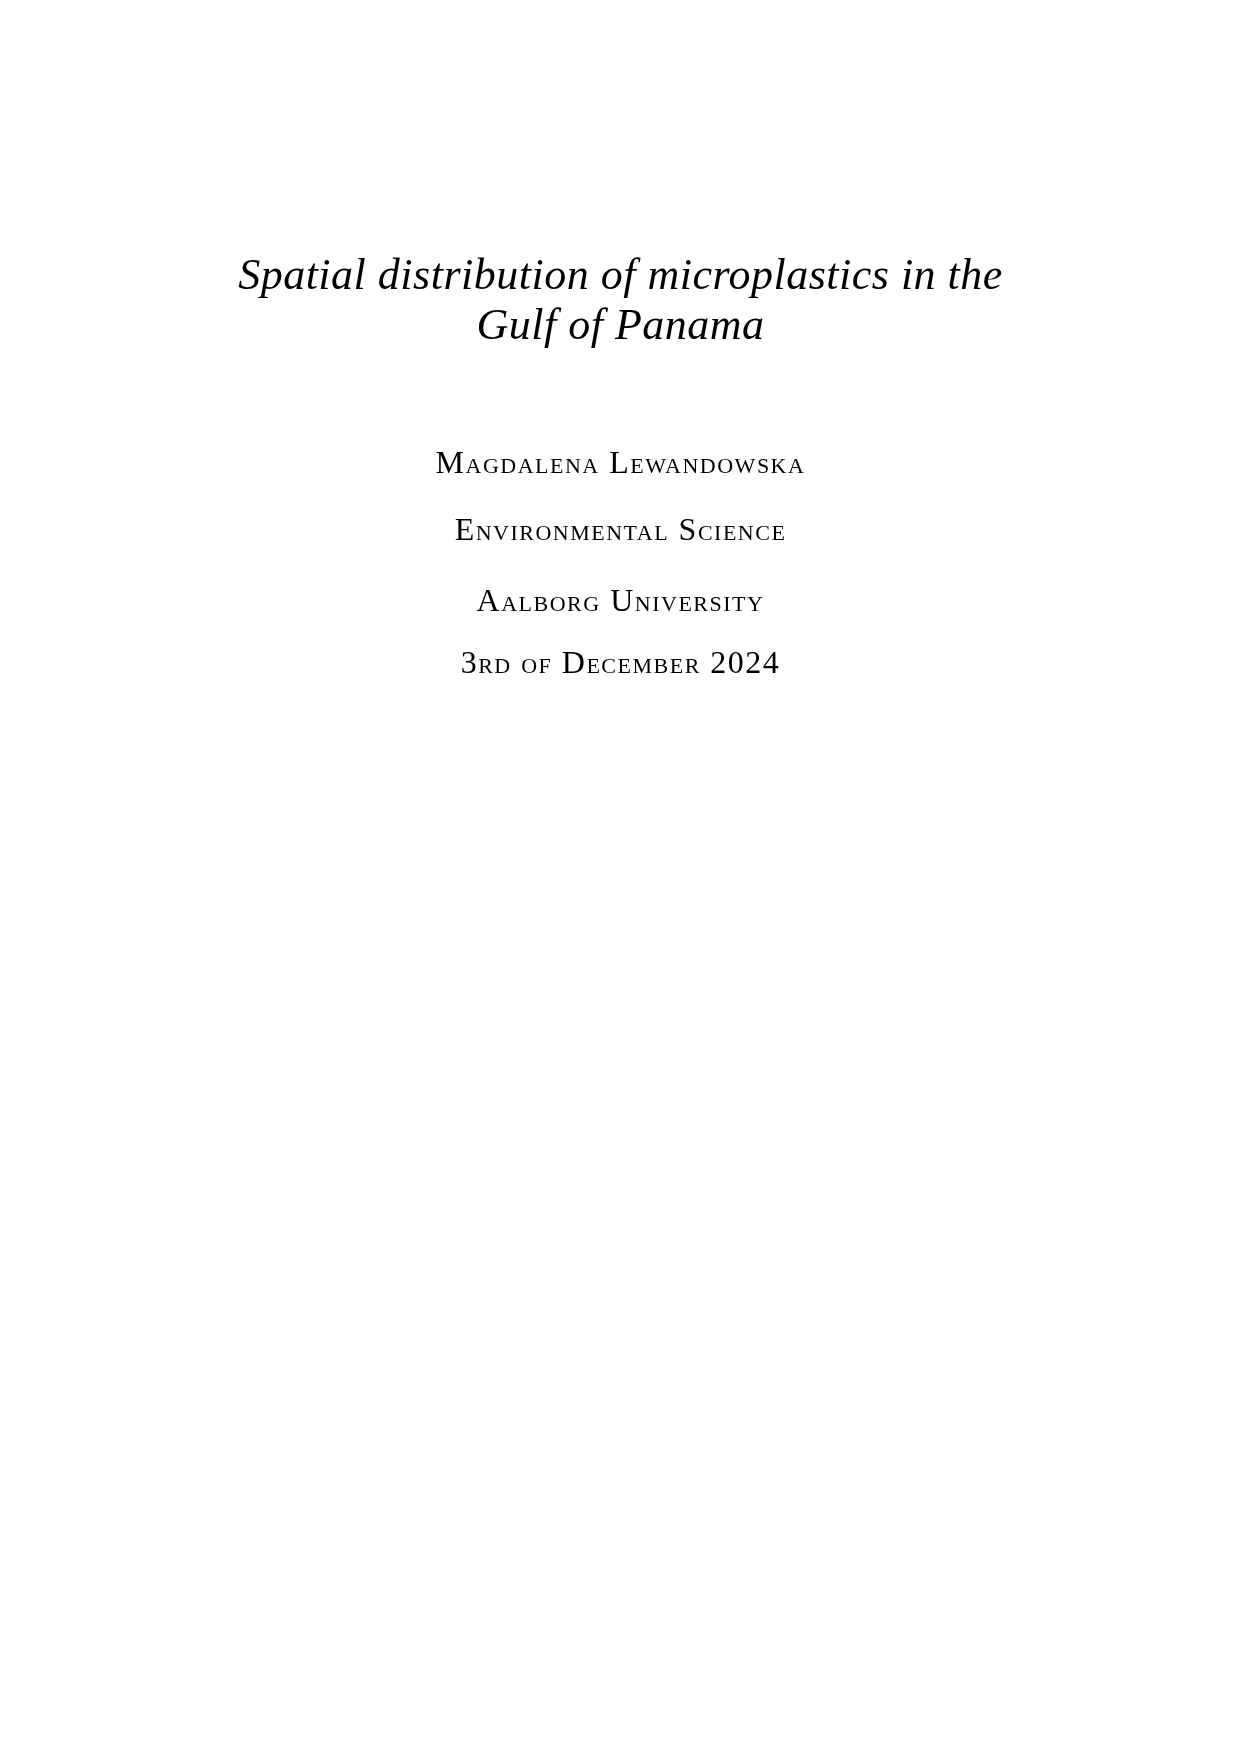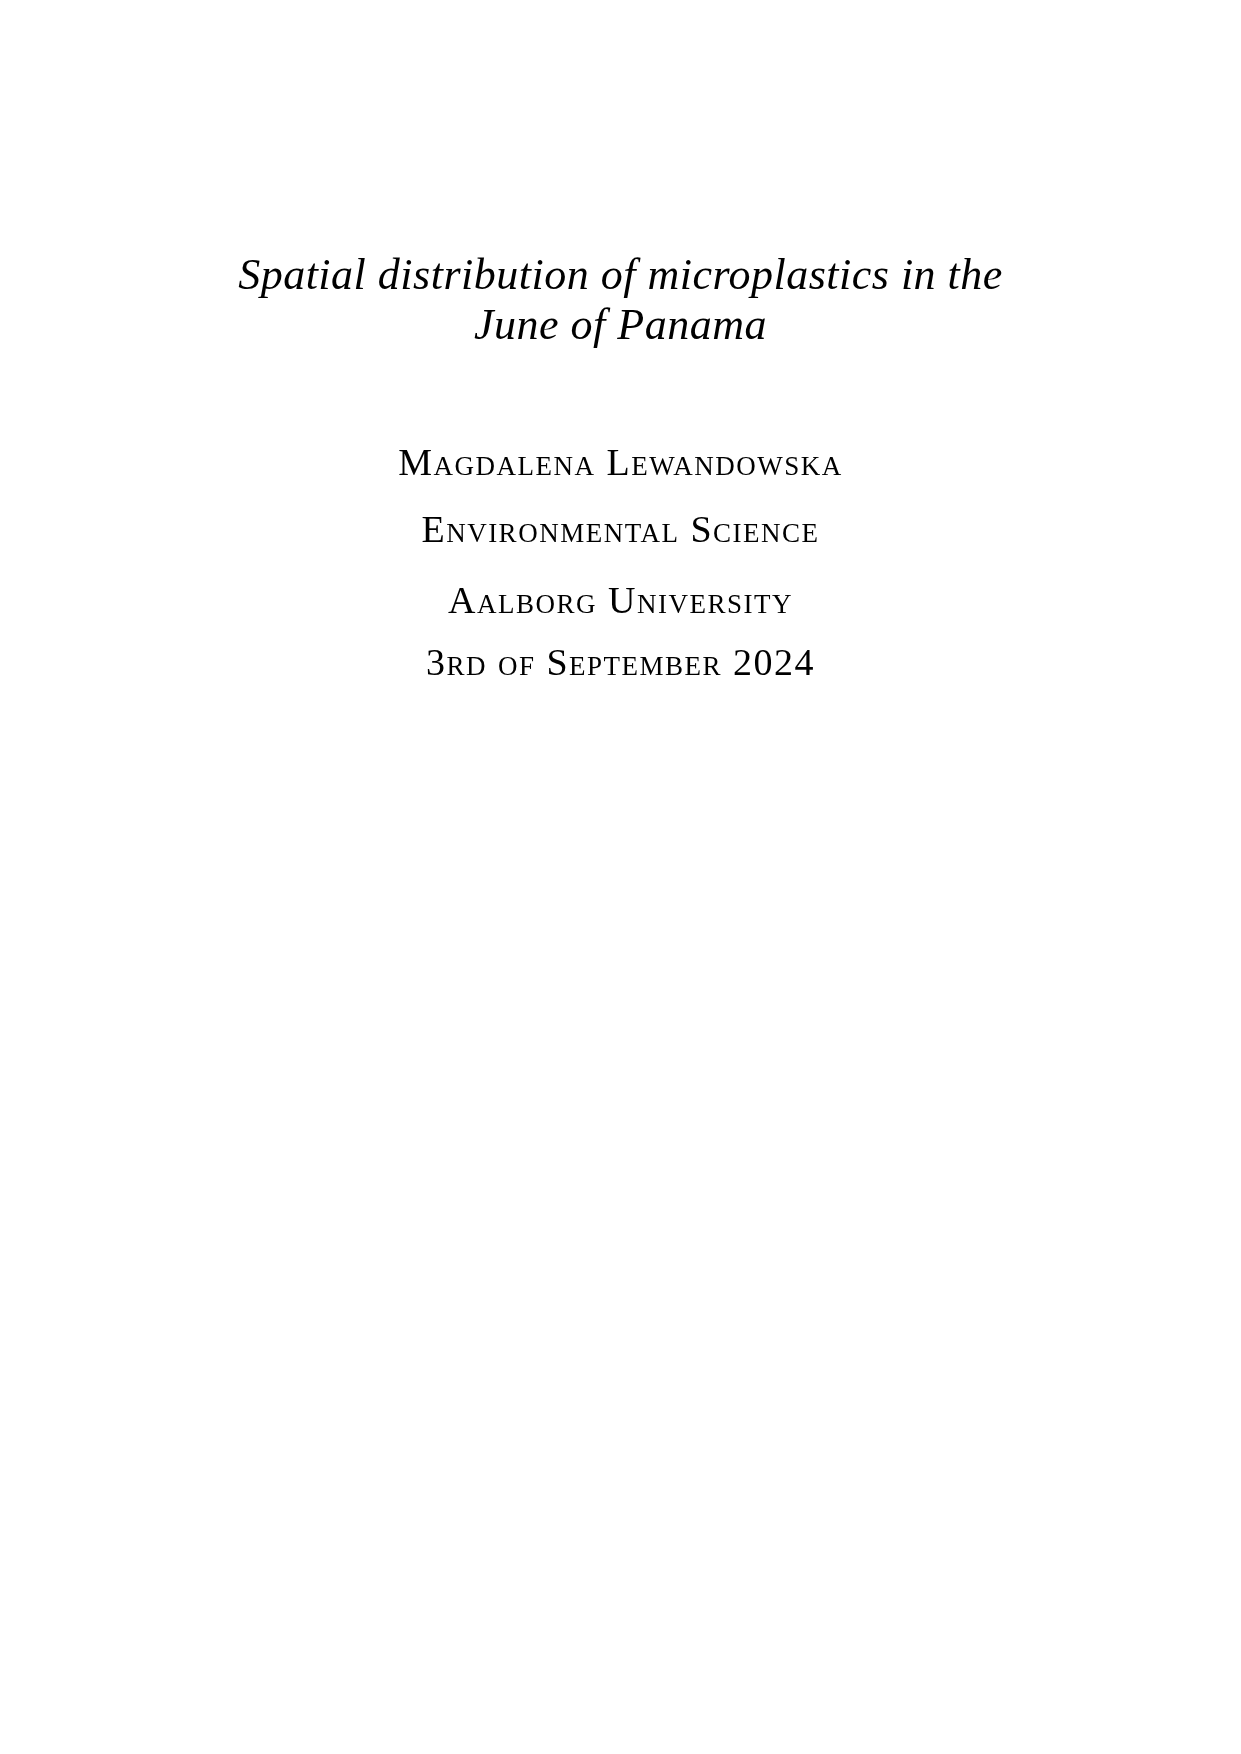--- a/index.html
+++ b/index.html
@@ -32,39 +32,39 @@
     font-weight: 400;
     font-size: 44px;
     line-height: 44px;
     letter-spacing: 0.5px;
   }
   .title-line-1 { top: 253px; }
   .title-line-2 { top: 303px; }
   .smallcaps-line {
     font-variant: small-caps;
     font-weight: 400;
-    font-size: 38px;
+    font-size: 32px;
     line-height: 34px;
     letter-spacing: 1.5px;
   }
   .author-line  { top: 445px; }
   .program-line { top: 512px; }
   .university-line { top: 583px; }
   .date-line    { top: 645px; }
 </style>
 </head>
 <body>
 
 <div class="page">
 
   <div class="line title-line title-line-1">Spatial distribution of microplastics in the</div>
 
-  <div class="line title-line title-line-2">June of Panama</div>
+  <div class="line title-line title-line-2">Gulf of Panama</div>
 
   <div class="line smallcaps-line author-line">Magdalena Lewandowska</div>
 
   <div class="line smallcaps-line university-line">Aalborg University</div>
 
   <div class="line smallcaps-line program-line">Environmental Science</div>
 
-  <div class="line smallcaps-line date-line">3rd of September 2024</div>
+  <div class="line smallcaps-line date-line">3rd of December 2024</div>
 
 </div>
 
 </body></html>

